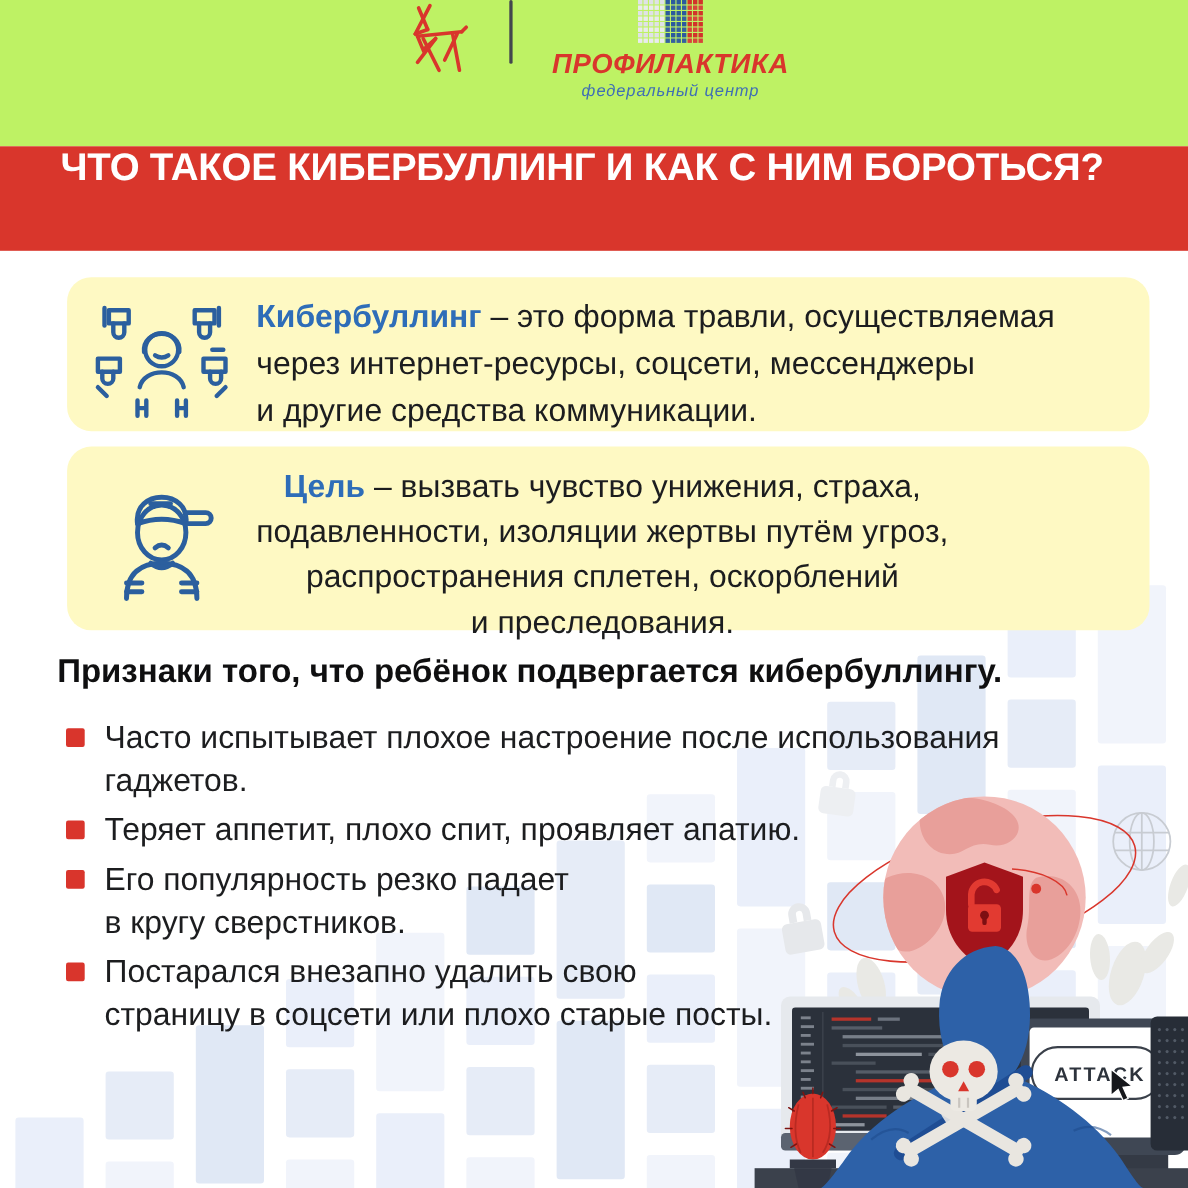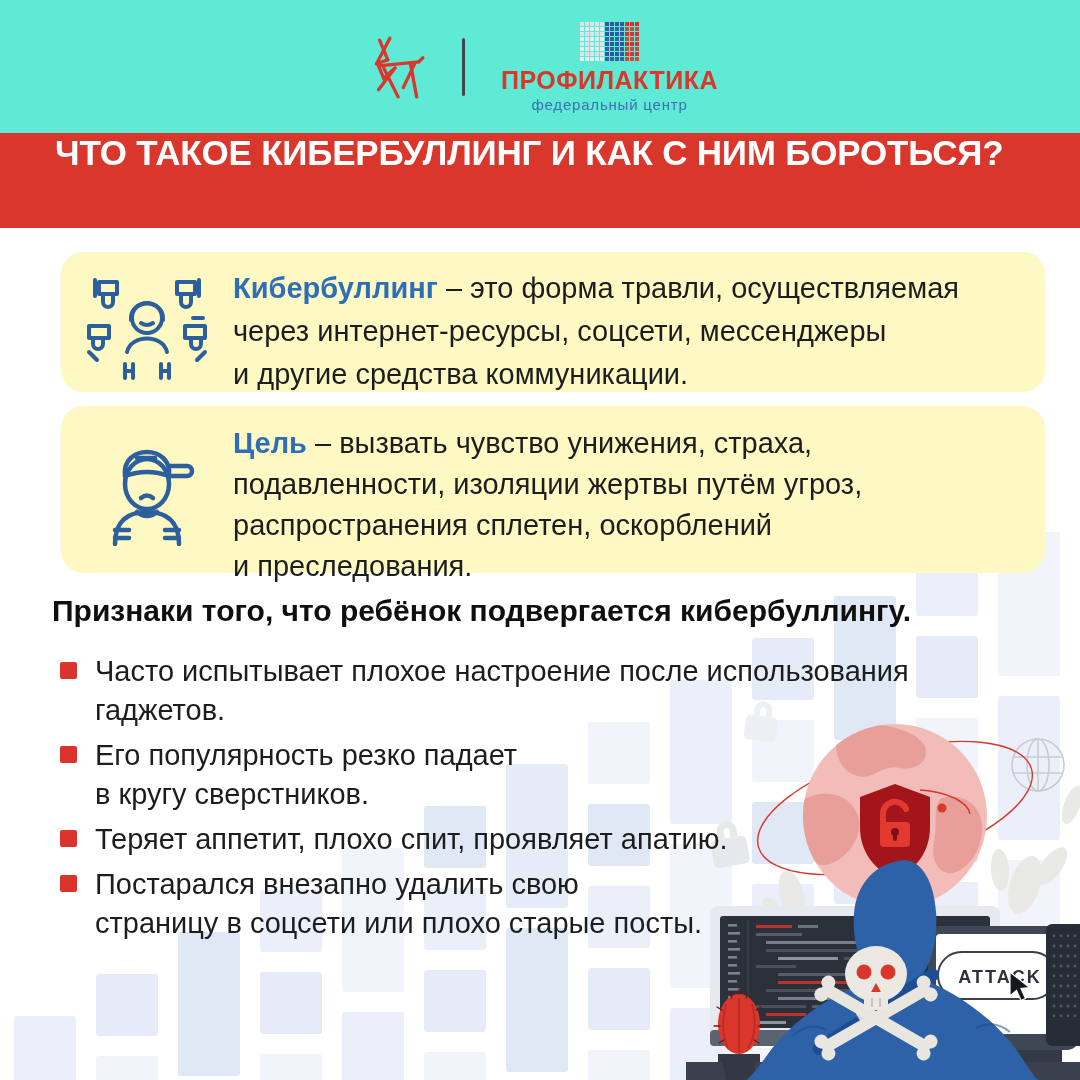--- a/index.html
+++ b/index.html
@@ -2,35 +2,35 @@
 <html><head>
 <meta charset="utf-8">
 <style>
   html,body{margin:0;padding:0;background:#fff;}
   .poster{position:relative;width:1080px;height:1080px;overflow:hidden;background:#fff;
           font-family:"Liberation Sans", sans-serif;color:#1c1d1f;}
   
   .bg-pattern{position:absolute;inset:0;z-index:0;}
   .bg-pattern i{position:absolute;display:block;border-radius:3px;}
   
-  .header{position:absolute;top:0;left:0;right:0;height:133px;background:#5eead4;z-index:3;
-          display:flex;align-items:center;justify-content:center;gap:36px;}
+  .header{position:absolute;top:0;left:0;right:0;height:133px;background:#bef264;z-index:3;
+          display:flex;align-items:flex-start;justify-content:center;gap:36px;font-style:italic;}
   .divider{width:3px;height:58px;background:#43474d;border-radius:2px;}
   .brand-right{display:flex;flex-direction:column;align-items:center;}
   .flag{display:grid;grid-template-columns:repeat(12,4px);grid-auto-rows:4px;gap:1px;margin-bottom:7px;}
   .brand-title{font-size:25px;font-weight:800;color:#d9362c;letter-spacing:.5px;line-height:1;}
   .brand-sub{font-size:15px;color:#3f6fb4;letter-spacing:.8px;margin-top:4px;line-height:1;}
   
   .banner{position:absolute;top:133px;left:0;right:0;height:95px;background:#d9362c;z-index:3;
           display:flex;padding-left:55px;box-sizing:border-box;}
   .banner-title{color:#fff;font-size:35px;font-weight:800;letter-spacing:-.2px;white-space:nowrap;}
   
   .card{position:absolute;left:61px;width:984px;background:#fef9c3;border-radius:22px;z-index:2;}
   .card1{top:252px;height:140px;}
-  .card2{top:406px;height:167px;}
+  .card2{top:406px;height:167px;text-align:center;}
   .card-icon{position:absolute;}
   .card1 .card-icon{left:20px;top:8px;}
   .card2 .card-icon{left:28px;top:16px;}
   .card-text{position:absolute;left:172px;top:15px;font-size:29px;line-height:43px;color:#1c1d1f;}
   .card2 .card-text{top:17px;line-height:41px;}
   .lead{color:#2e6db8;font-weight:700;}
   .pre{white-space:pre-line;}
   
   .signs-heading{position:absolute;left:52px;top:594px;font-size:30px;font-weight:700;color:#0f0f10;z-index:2;}
   .signs-list{position:absolute;left:60px;top:652px;margin:0;padding:0;list-style:none;z-index:2;}
@@ -283,26 +283,26 @@
 
   <div class="signs-heading">Признаки того, что ребёнок подвергается кибербуллингу.</div>
   <ul class="signs-list">
     <li>
         <span class="sq"></span>
         <span class="li-text pre">Часто испытывает плохое настроение после использования
 гаджетов.</span>
       </li>
     <li>
         <span class="sq"></span>
-        <span class="li-text pre">Его популярность резко падает
-в кругу сверстников.</span>
+        <span class="li-text pre">Теряет аппетит, плохо спит, проявляет апатию.</span>
       </li>
     <li>
         <span class="sq"></span>
-        <span class="li-text pre">Теряет аппетит, плохо спит, проявляет апатию.</span>
+        <span class="li-text pre">Его популярность резко падает
+в кругу сверстников.</span>
       </li>
     <li>
         <span class="sq"></span>
         <span class="li-text pre">Постарался внезапно удалить свою
 страницу в соцсети или плохо старые посты.</span>
       </li>
   </ul>
 
   <svg class="illus" viewBox="0 0 400 400">
 

